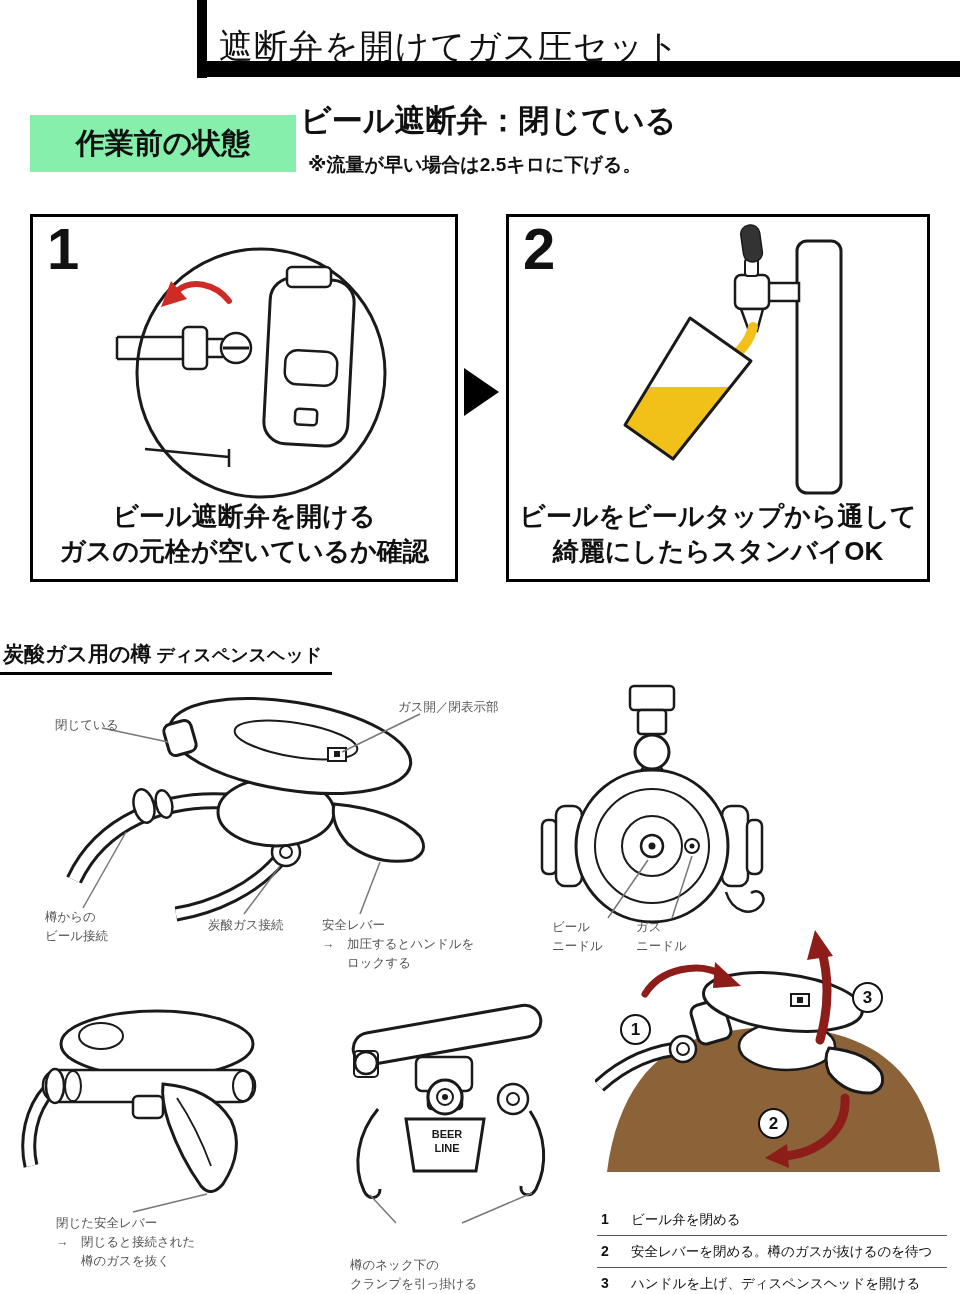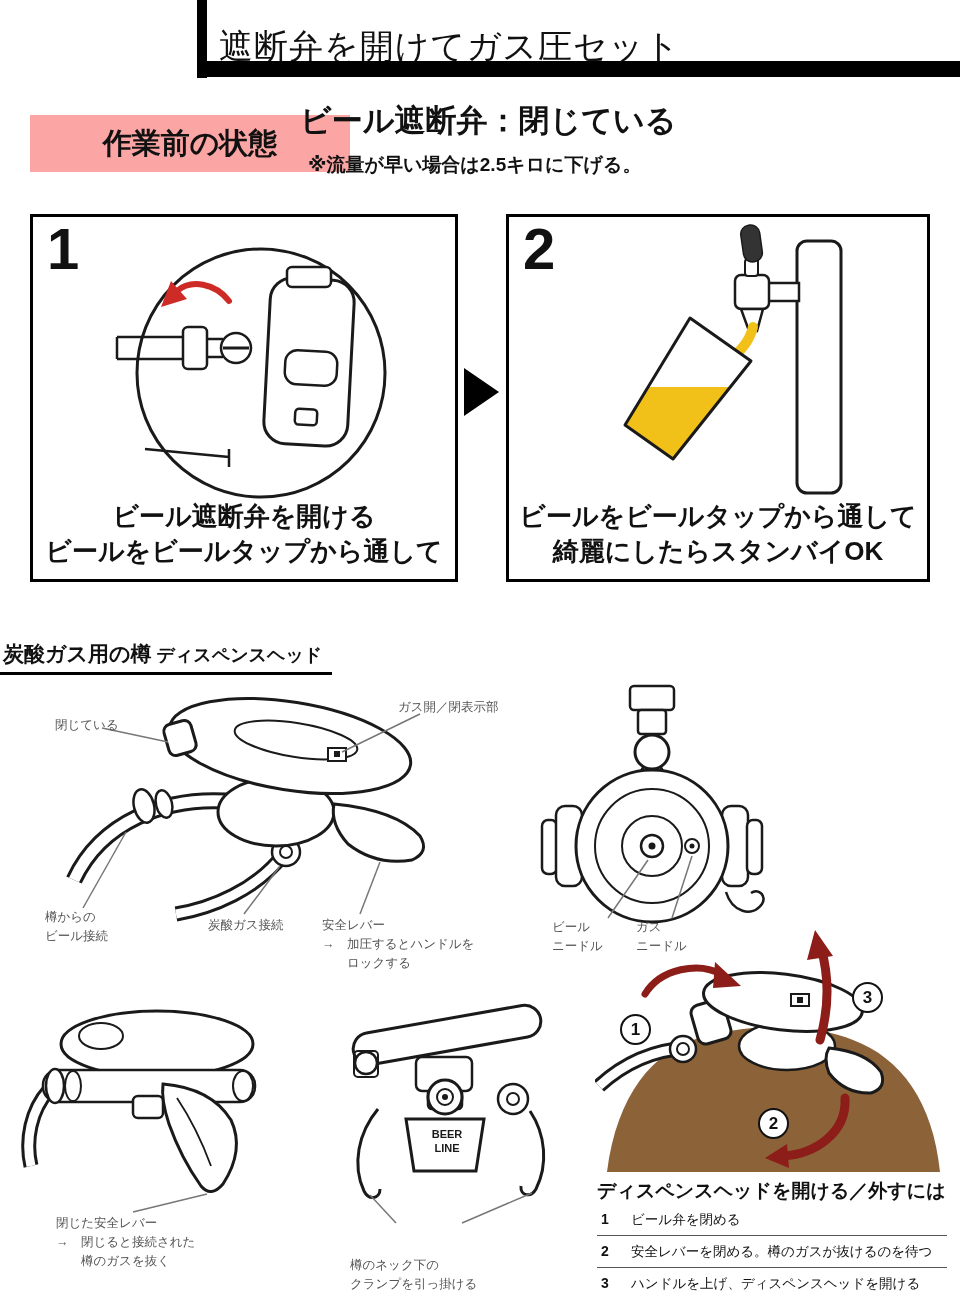--- a/index.html
+++ b/index.html
@@ -9,21 +9,21 @@
 
   
   .open-badge { position:absolute; left:30px; top:8px; width:163px; height:57px;
     background:#E09C30; color:#fff; font-size:37px; font-weight:bold; letter-spacing:2px;
     display:flex; align-items:center; justify-content:center; }
   .header-vbar { position:absolute; left:197px; top:0; width:10px; height:78px; background:#000; }
   .page-title { position:absolute; left:219px; top:24px; font-size:34px; font-weight:normal; letter-spacing:1px; white-space:nowrap; }
   .header-hbar { position:absolute; left:207px; top:61px; width:753px; height:16px; background:#000; }
 
   
-  .pre-box { position:absolute; left:30px; top:115px; width:320px; height:57px; background:#fca5a5;
+  .pre-box { position:absolute; left:30px; top:115px; width:266px; height:57px; background:#86efac;
     display:flex; align-items:center; justify-content:center; font-size:29px; font-weight:bold; }
   .pre-line1 { position:absolute; left:300px; top:100px; font-size:31px; font-weight:bold; white-space:nowrap; }
   .pre-line2-row { position:absolute; left:300px; top:152px; display:flex; align-items:baseline; white-space:nowrap; }
   .pre-line2 { font-size:31px; font-weight:bold; }
   .pre-note { font-size:19px; font-weight:bold; margin-left:8px; }
 
   
   .step-panel { position:absolute; border:3px solid #000; background:#fff; }
   .panel1 { left:30px; top:214px; width:428px; height:368px; }
   .panel2 { left:506px; top:214px; width:424px; height:368px; }
@@ -90,21 +90,21 @@
         <rect x="262" y="192" width="22" height="16" rx="4" fill="none" stroke="#1a1a1a" stroke-width="2.5" transform="rotate(3 273 200)"></rect>
         <path d="M 112 232 L 196 240 M 196 232 L 196 250" fill="none" stroke="#1a1a1a" stroke-width="2.5"></path>
       </g>
       <g>
         <path d="M 196 84 C 182 66 158 62 144 74" fill="none" stroke="#CE2B27" stroke-width="6" stroke-linecap="round"></path>
         <polygon points="128,90 138,64 154,82" fill="#CE2B27"></polygon>
       </g>
     </svg>
     <div class="step-num">1</div>
     <div class="step-caption">ビール遮断弁を開ける
-ビールをビールタップから通して</div>
+ガスの元栓が空いているか確認</div>
   </div>
 
   <div class="next-arrow"></div>
 
   <div class="step-panel panel2">
     <svg class="panel-svg" width="424" height="300" viewBox="0 0 424 300">
       <g>
         <rect x="288" y="24" width="44" height="252" rx="10" fill="#fff" stroke="#1a1a1a" stroke-width="3"></rect>
         <rect x="258" y="66" width="32" height="18" fill="#fff" stroke="#1a1a1a" stroke-width="2.5"></rect>
         <rect x="226" y="58" width="34" height="34" rx="6" fill="#fff" stroke="#1a1a1a" stroke-width="2.5"></rect>
@@ -280,21 +280,20 @@
     </g>
     <g>
       <path d="M 250 170 C 252 205 220 226 188 228" fill="none" stroke="#8C1D18" stroke-width="9" stroke-linecap="round"></path>
       <polygon points="170,230 192,216 194,240" fill="#8C1D18"></polygon>
     </g>
   </svg>
   <div class="marker marker1">1</div>
   <div class="marker marker2">2</div>
   <div class="marker marker3">3</div>
 
-  <div class="proc-title">ディスペンスヘッドを開ける／外すには</div>
   <div class="proc-list">
     <div class="proc-row">
       <span class="proc-num">1</span>
       <span class="proc-text">ビール弁を閉める</span>
     </div>
     <div class="proc-row">
       <span class="proc-num">2</span>
       <span class="proc-text">安全レバーを閉める。樽のガスが抜けるのを待つ</span>
     </div>
     <div class="proc-row">

